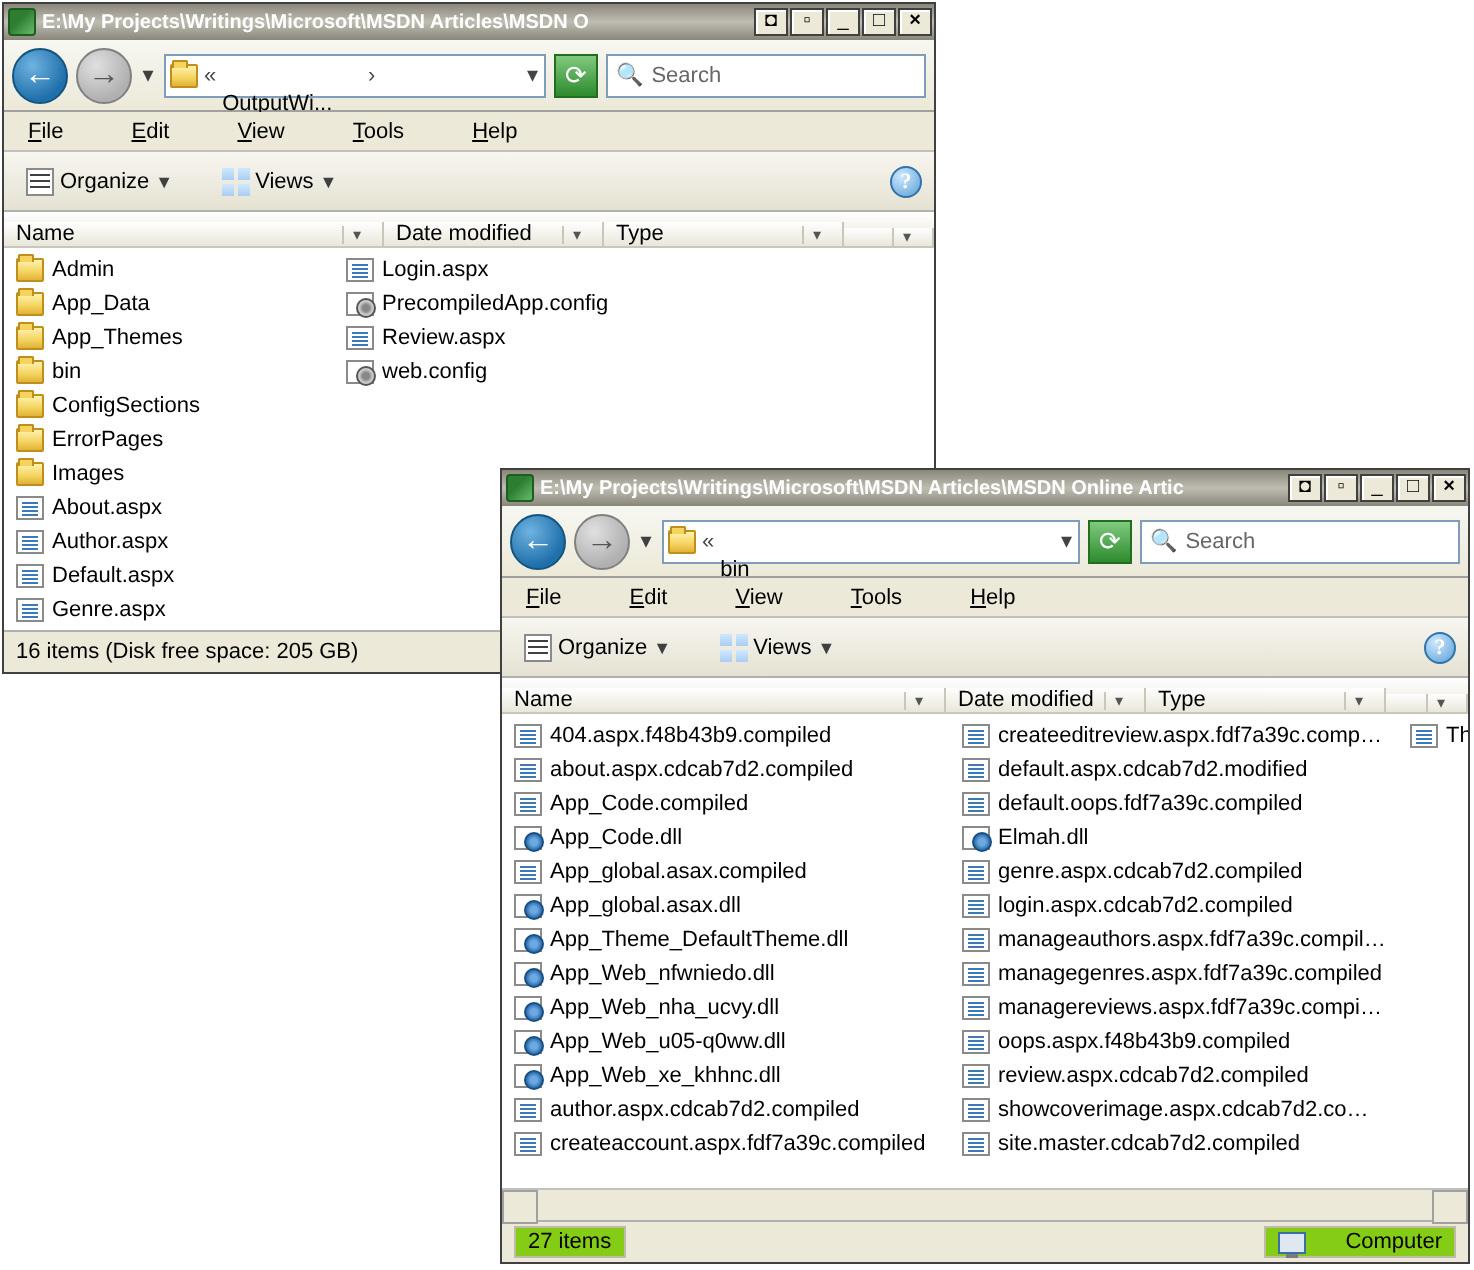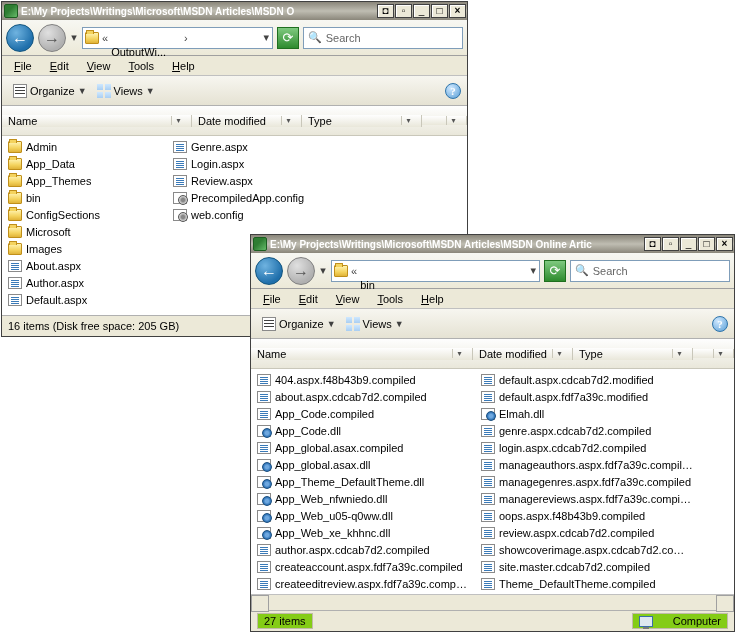--- a/index.html
+++ b/index.html
@@ -121,30 +121,30 @@
     color:#fff; display:flex;align-items:center;justify-content:center;font-size:13px;
   }
   .search-box{
     width:160px; height:22px; background:#fff; border:1px solid #7f9db9;
     display:flex; align-items:center; padding:0 4px; color:#666; gap:4px;
   }
   .search-icon{ color:#5a8fbe; font-size:11px; }
 
   .menubar{
     height:20px; background:#ece9d8;
-    display:flex; align-items:center; padding:0 4px; gap:2px;
+    display:flex; align-items:center; padding:0 4px; gap:18px;
     border-bottom:1px solid #c0c0c0;
   }
   .menubar .m{ padding:2px 8px; }
   .menubar .m u{ text-decoration:underline; }
 
   .toolbar{
     height:30px; background:linear-gradient(#f7f6f0,#e5e2d3);
     border-bottom:1px solid #b0b0b0;
-    display:flex; align-items:center; padding:0 6px; gap:0;
+    display:flex; align-items:center; padding:0 6px; gap:14px;
   }
   .tool{ display:flex; align-items:center; gap:3px; padding:2px 5px; }
   .tool .caret{ font-size:9px; color:#404040; }
   .org-icon{ width:14px;height:14px; background:#fff; border:1px solid #8a8a8a; position:relative;}
   .org-icon::after{content:"";position:absolute;left:1px;top:5px;right:1px;height:1px;background:#404040;box-shadow:0 -3px 0 #404040,0 3px 0 #404040;}
   .views-icon{ width:14px;height:14px;
     background:
       linear-gradient(#cfe8ff,#a9cef2) left top/6px 6px no-repeat,
       linear-gradient(#cfe8ff,#a9cef2) right top/6px 6px no-repeat,
       linear-gradient(#cfe8ff,#a9cef2) left bottom/6px 6px no-repeat,
@@ -153,23 +153,23 @@
   .toolbar .spacer{flex:1;}
   .help-badge{
     width:16px;height:16px;border-radius:50%;
     background:radial-gradient(circle at 35% 30%,#cfe8ff,#5a9fd6);
     border:1px solid #2f74aa; color:#fff;
     display:flex;align-items:center;justify-content:center;
     font-family:Georgia,serif;font-weight:bold;font-size:11px;
   }
 
   .headers{
-    height:30px; background:linear-gradient(#fefefe,#e9e7da);
+    height:18px; background:linear-gradient(#fefefe,#e9e7da);
     border-bottom:1px solid #c9c7ba;
-    display:flex; align-items:center;
+    display:flex; align-items:flex-end;
     font-size:11px;
   }
   .headers .col{
     display:flex;align-items:center;
     border-right:1px solid #c9c7ba;
     padding:0 6px; position:relative;
     background:linear-gradient(#fefefe,#e9e7da);
   }
   .headers .col .dd-sm{
     width:14px; height:100%; margin-left:auto;
@@ -309,21 +309,21 @@
       <div class="file">
         <div class="folder-icon"></div>
         <span>bin</span>
       </div>
       <div class="file">
         <div class="folder-icon"></div>
         <span>ConfigSections</span>
       </div>
       <div class="file">
         <div class="folder-icon"></div>
-        <span>Microsoft</span>
+        <span>ErrorPages</span>
       </div>
       <div class="file">
         <div class="folder-icon"></div>
         <span>Images</span>
       </div>
       <div class="file">
         <div class="page-icon"></div>
         <span>About.aspx</span>
       </div>
       <div class="file">
@@ -334,28 +334,28 @@
         <div class="page-icon"></div>
         <span>Default.aspx</span>
       </div>
       <div class="file">
         <div class="page-icon"></div>
         <span>Genre.aspx</span>
       </div>
       <div class="file">
         <div class="page-icon"></div>
         <span>Login.aspx</span>
-      </div>
-      <div class="file">
-        <div class="page-icon"></div>
-        <span>Review.aspx</span>
       </div>
       <div class="file">
         <div class="config-icon"></div>
         <span>PrecompiledApp.config</span>
+      </div>
+      <div class="file">
+        <div class="page-icon"></div>
+        <span>Review.aspx</span>
       </div>
       <div class="file">
         <div class="config-icon"></div>
         <span>web.config</span>
       </div>
     </div>
 
   <div class="statusbar">
     <span>16 items (Disk free space: 205 GB)</span>
   </div>
@@ -462,20 +462,24 @@
       <div class="file">
         <div class="dll-icon"></div>
         <span>App_Theme_DefaultTheme.dll</span>
       </div>
       <div class="file">
         <div class="dll-icon"></div>
         <span>App_Web_nfwniedo.dll</span>
       </div>
       <div class="file">
         <div class="dll-icon"></div>
+        <span>App_Web_nha_ucvy.dll</span>
+      </div>
+      <div class="file">
+        <div class="dll-icon"></div>
         <span>App_Web_u05-q0ww.dll</span>
       </div>
       <div class="file">
         <div class="dll-icon"></div>
         <span>App_Web_xe_khhnc.dll</span>
       </div>
       <div class="file">
         <div class="page-icon"></div>
         <span>author.aspx.cdcab7d2.compiled</span>
       </div>
@@ -486,21 +490,21 @@
       <div class="file">
         <div class="page-icon"></div>
         <span>createeditreview.aspx.fdf7a39c.compiled</span>
       </div>
       <div class="file">
         <div class="page-icon"></div>
         <span>default.aspx.cdcab7d2.modified</span>
       </div>
       <div class="file">
         <div class="page-icon"></div>
-        <span>default.aspx.fdf7a39c.modified</span>
+        <span>default.oops.fdf7a39c.compiled</span>
       </div>
       <div class="file">
         <div class="dll-icon"></div>
         <span>Elmah.dll</span>
       </div>
       <div class="file">
         <div class="page-icon"></div>
         <span>genre.aspx.cdcab7d2.compiled</span>
       </div>
       <div class="file">

